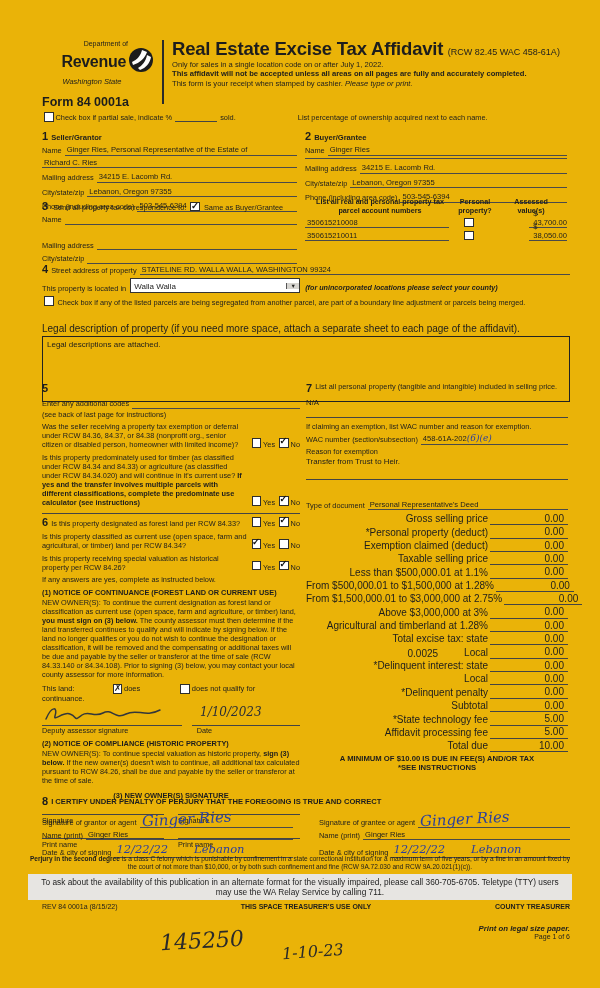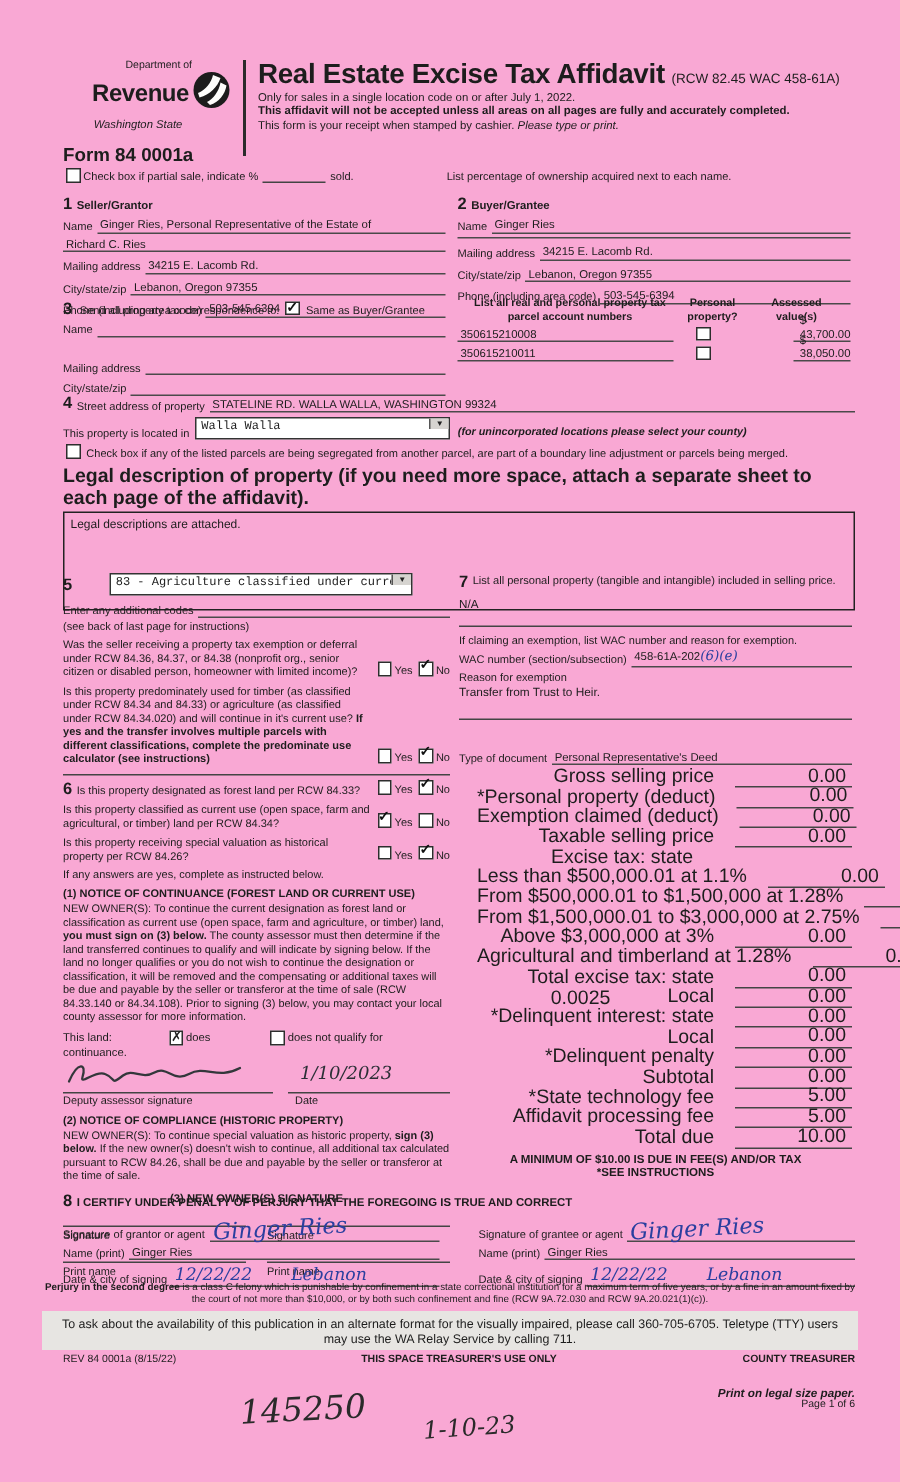--- a/index.html
+++ b/index.html
@@ -1,16 +1,16 @@
 <!DOCTYPE html>
 <html><head>
 <meta charset="utf-8">
 <style>
   html,body { margin:0; padding:0; background:#e9e9e9; }
-  .page { position:relative; width:600px; height:988px; margin:0 auto; background:#f9a8d4;
+  .page { position:relative; width:600px; height:988px; margin:0 auto; background:#eab308;
           font-family:"Liberation Sans",sans-serif; color:#1d1d1d; overflow:hidden; }
   .abs { position:absolute; }
 
   
   .hdr { top:38px; left:42px; width:530px; height:72px; display:flex; }
   .brandblk { width:112px; text-align:center; padding-top:2px; }
   .deptline { font-size:7px; text-align:right; padding-right:26px; }
   .brandrow { display:flex; align-items:center; justify-content:flex-end; }
   .brandname { font-size:16px; font-weight:bold; letter-spacing:-0.3px; }
   .wastate { font-size:7.5px; font-style:italic; text-align:center; padding-right:12px; }
@@ -23,21 +23,21 @@
   .sub b { font-weight:bold; }
   .sub i { font-style:italic; }
 
   
   .cb { display:inline-block; width:7.5px; height:7.5px; border:1px solid #2d2d2d; background:#fff;
         position:relative; vertical-align:-1px; margin:0 2px; flex:none; }
   .cb[data-checked="true"]::after { content:"✓"; position:absolute; top:-3px; left:-0.5px;
         font-size:9.5px; font-weight:bold; color:#111; }
   .cb[data-checked="x"]::after { content:"✗"; position:absolute; top:-2px; left:0.5px;
         font-size:9px; color:#222; font-family:"DejaVu Serif",serif; }
-  .dd { display:inline-flex; align-items:flex-start; border:1.2px solid #333; background:#fff; height:13px;font-family:Liberation Mono, monospace; }
+  .dd { display:inline-flex; align-items:center; border:1.2px solid #333; background:#fff; height:13px; }
   .ddval { font-size:8px; padding:1px 3px 0 3px; white-space:nowrap; overflow:hidden; }
   .ddbtn { width:12px; border-left:1px solid #555; background:#d6d4d0; display:flex;
            align-items:center; justify-content:center; font-size:5.5px; color:#222; }
   .frow { display:flex; align-items:flex-end; margin-top:4px; font-size:7.4px; }
   .flab { white-space:nowrap; padding-right:3px; padding-bottom:0.5px; }
   .fval { flex:1; border-bottom:0.9px solid #4a4a4a; padding:0 2px 0.5px 2px; white-space:nowrap; font-size:7.6px; }
   .secnum { font-size:11px; font-weight:bold; padding-right:3px; }
   .sechead { font-size:7.6px; font-weight:bold; }
   .q { display:flex; align-items:flex-end; margin-top:3.5px; font-size:7.35px; line-height:9.1px; }
   .qtext { flex:1; padding-right:2px; }
@@ -79,21 +79,21 @@
   .landrow { display:flex; align-items:center; margin-top:5px; font-size:7.5px; }
   .sigline { display:flex; align-items:flex-end; margin-top:2px; }
   .sigbox { flex:1.4; border-bottom:0.9px solid #444; position:relative; height:20px; }
   .datebox { flex:1; border-bottom:0.9px solid #444; margin-left:10px; height:20px; }
   .siglabels { display:flex; font-size:7.3px; }
   .threecol { text-align:center; font-size:7.5px; font-weight:bold; margin-top:6px; }
   .newsig { display:flex; gap:14px; margin-top:14px; }
   .newsig > div { flex:1; border-top:0.9px solid #444; font-size:7.3px; padding-top:1px; }
 
   
-  .mrow { display:flex; align-items:flex-end; height:13.35px; font-size:13px;gap:12px; }
+  .mrow { display:flex; align-items:flex-end; height:13.35px; font-size:10px; }
   .mprefix { margin-left:auto; padding-right:26px; }
   .mprefix:empty { padding-right:0; }
   .mlabel { white-space:nowrap; padding-bottom:1px; }
   .mval { flex:0 0 74px; margin-left:2px; border-bottom:0.9px solid #444; text-align:right;
           padding-right:4px; padding-bottom:0.5px; }
   .mrow[data-variant="noline"] .mval { border-bottom:none; }
   .mrow[data-variant="noline"] .mlabel { padding-right:14px; }
   .minimum { font-size:7.7px; font-weight:bold; text-align:center; margin-top:2px; }
 
   
@@ -259,33 +259,29 @@
       <span class="dd" style="width:168px;">
         <span class="ddval" style="flex:1;">Walla Walla</span>
         <span class="ddbtn">▼</span>
       </span>
       <span class="locnote">(for unincorporated locations please select your county)</span>
     </div>
     <div style="font-size:7.35px; margin-top:3px;">
       <span class="cb" data-checked="false"></span>
       <span>Check box if any of the listed parcels are being segregated from another parcel, are part of a boundary line adjustment or parcels being merged.</span>
     </div>
-    <div style="font-size:13px; margin-top:2px;font-weight:bold;">Legal description of property (if you need more space, attach a separate sheet to each page of the affidavit).</div>
+    <div style="font-size:10px; margin-top:16px;">Legal description of property (if you need more space, attach a separate sheet to each page of the affidavit).</div>
     <div class="legalbox">
       <span>Legal descriptions are attached.</span>
     </div>
   </div>
 
   <div class="abs lcol">
     <div style="display:flex; align-items:center;">
       <span class="secnum">5</span>
-      <span class="dd" style="margin-left:22px; width:200px;">
-        <span class="ddval" style="flex:1;">83 - Agriculture classified under current use cha</span>
-        <span class="ddbtn">▼</span>
-      </span>
     </div>
     <div class="frow" style="margin-top:5px;">
         <span class="flab">Enter any additional codes</span>
         <span class="fval"></span>
       </div>
     <div class="noteline" style="margin-top:1px;">(see back of last page for instructions)</div>
 
     <div class="q">
       <span class="qtext">Was the seller receiving a property tax exemption or deferral under RCW 84.36, 84.37, or 84.38 (nonprofit org., senior citizen or disabled person, homeowner with limited income)?</span>
       <span class="yn">
@@ -405,25 +401,20 @@
           <span class="mlabel">Exemption claimed (deduct)</span>
           <span class="mval">0.00</span>
         </div>
 
         <div class="mrow" data-variant="line">
           <span class="mprefix"></span>
           <span class="mlabel">Taxable selling price</span>
           <span class="mval">0.00</span>
         </div>
 
-        <div class="mrow" data-variant="noline">
-          <span class="mprefix"></span>
-          <span class="mlabel">Excise tax: state</span>
-          <span class="mval"></span>
-        </div>
 
         <div class="mrow" data-variant="line">
           <span class="mprefix"></span>
           <span class="mlabel">Less than $500,000.01 at 1.1%</span>
           <span class="mval">0.00</span>
         </div>
 
         <div class="mrow" data-variant="line">
           <span class="mprefix"></span>
           <span class="mlabel">From $500,000.01 to $1,500,000 at 1.28%</span>

